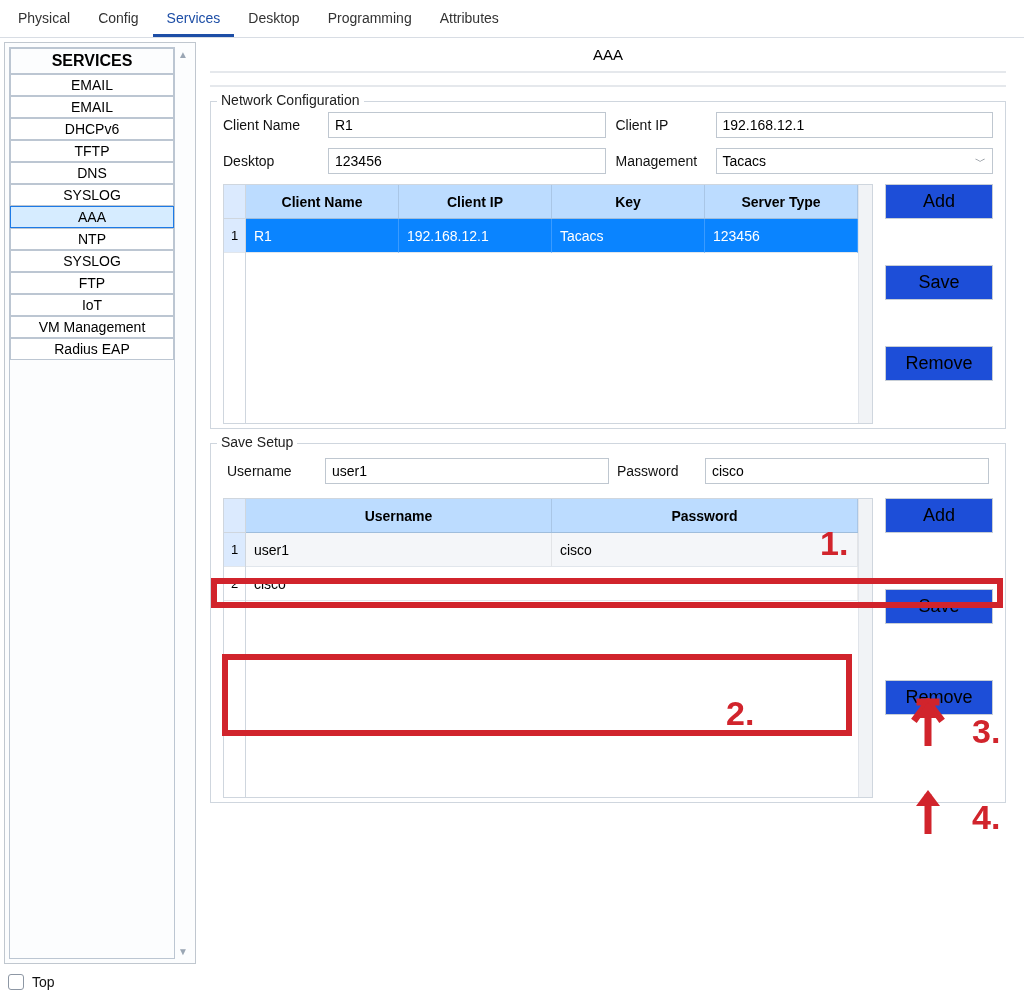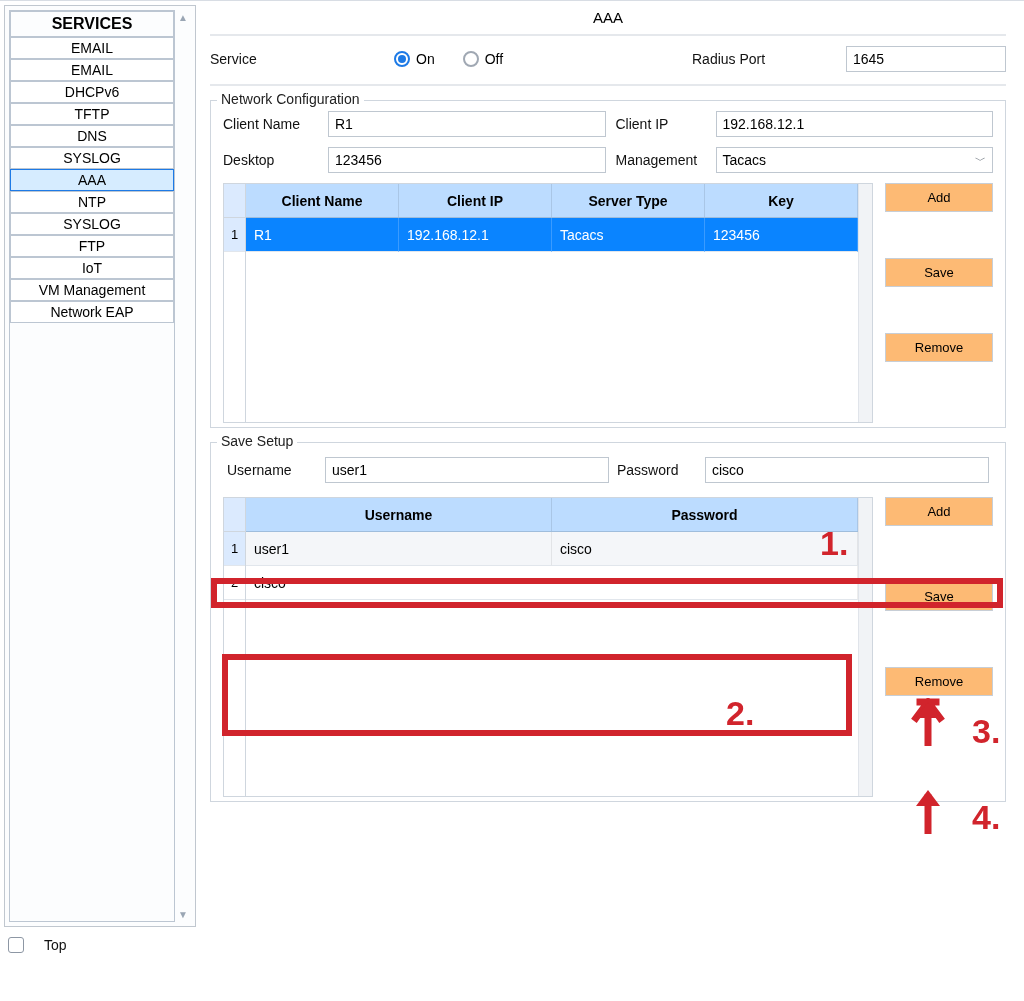--- a/index.html
+++ b/index.html
@@ -48,81 +48,73 @@
   .rh-blank { height:34px; border-bottom:1px solid #cfd6de; background:#dbeafe; }
   .tbl { flex:1; display:flex; flex-direction:column; }
   .thead { display:flex; background:#bcdcff; height:34px; border-bottom:1px solid #9fbddc; }
   .th { flex:1; display:flex; align-items:center; justify-content:center; font-weight:bold; color:#000; border-right:1px solid #a9c6e6; font-size:14px; }
   .tbody { flex:1; }
   .trow { display:flex; height:34px; }
   .trow .td { flex:1; display:flex; align-items:center; padding-left:8px; border-right:1px solid rgba(0,0,0,0.07); border-bottom:1px solid #e1e6ec; font-size:14px; }
   .trow.sel .td { background:#0a84ff; color:#fff; border-right:1px solid #3a9bff; }
   .trow.alt .td { background:#f4f6f9; }
   .btncol { width:108px; display:flex; flex-direction:column; gap:46px; align-items:stretch; }
-  .btn { border:1px solid #c7ced6; background:#fdba74; padding:6px 0; text-align:center; font-size:13px; cursor:default; }
+  .btn { border:1px solid #c7ced6; background:#1d4ed8; padding:6px 0; text-align:center; font-size:18px; cursor:default; }
   .empty-scroll { width:14px; background:#f1f3f6; border-left:1px solid #e0e4ea; }
   
-  .bottom { padding:6px 8px; display:flex; align-items:center; gap:20px; }
+  .bottom { padding:6px 8px; display:flex; align-items:center; gap:8px; }
   .chk { width:16px; height:16px; border:1px solid #8d97a4; border-radius:3px; background:#fff; }
   
   .anno { position:absolute; border:6px solid #d1242c; pointer-events:none; }
   .anno-text { position:absolute; color:#d1242c; font-weight:900; font-size:34px; font-family:Arial, sans-serif; pointer-events:none; }
   .anno-arrow { position:absolute; color:#d1242c; pointer-events:none; }
 </style>
 </head>
 <body>
 <div class="app">
 
+<div class="tabs">
+  <div class="tab">Physical</div>
+  <div class="tab">Config</div>
+  <div class="tab active">Services</div>
+  <div class="tab">Desktop</div>
+  <div class="tab">Programming</div>
+  <div class="tab">Attributes</div>
+</div>
 <div class="divider-h"></div>
 
 <div class="layout">
 
   <div class="sidebar-wrap">
     <div class="sidebar">
       <div class="sidebar-head">SERVICES</div>
       <div class="svc-item">EMAIL</div>
       <div class="svc-item">EMAIL</div>
       <div class="svc-item">DHCPv6</div>
       <div class="svc-item">TFTP</div>
       <div class="svc-item">DNS</div>
       <div class="svc-item">SYSLOG</div>
       <div class="svc-item selected">AAA</div>
       <div class="svc-item">NTP</div>
       <div class="svc-item">SYSLOG</div>
       <div class="svc-item">FTP</div>
       <div class="svc-item">IoT</div>
       <div class="svc-item">VM Management</div>
-      <div class="svc-item">Network EAP</div>
+      <div class="svc-item">Radius EAP</div>
     </div>
     <div class="sv-scroll">
       <span class="sv-arrow">▲</span>
       <span class="sv-arrow">▼</span>
     </div>
   </div>
 
   <div class="content">
     <div class="page-title">AAA</div>
     <div class="hr"></div>
 
-    <div class="row">
-      <span class="lbl" style="width:170px">Service</span>
-      <span class="radio checked">
-        <span class="outer">
-              <span class="inner"></span>
-            </span>
-        <span>On</span>
-      </span>
-      <span class="radio">
-        <span class="outer"></span>
-        <span>Off</span>
-      </span>
-      <span style="flex:1"></span>
-      <span class="lbl" style="width:140px">Radius Port</span>
-      <div class="text-input" style="width:160px">1645</div>
-    </div>
     <div class="hr" style="margin-top:12px"></div>
 
     <div class="fs">
       <span class="fs-title">Network Configuration</span>
       <div class="grid2">
         <span class="lbl">Client Name</span>
         <div class="text-input wide">R1</div>
         <span class="lbl">Client IP</span>
         <div class="text-input wide">192.168.12.1</div>
 
@@ -138,22 +130,22 @@
       <div class="table-zone">
         <div class="table-wrap">
           <div class="rowheads">
             <div class="rh-blank"></div>
             <div class="rh-cell">1</div>
           </div>
           <div class="tbl">
             <div class="thead">
               <div class="th">Client Name</div>
               <div class="th">Client IP</div>
+              <div class="th">Key</div>
               <div class="th">Server Type</div>
-              <div class="th">Key</div>
             </div>
             <div class="tbody">
               <div class="trow sel">
                 <div class="td">R1</div>
                 <div class="td">192.168.12.1</div>
                 <div class="td">Tacacs</div>
                 <div class="td">123456</div>
               </div>
             </div>
           </div>

